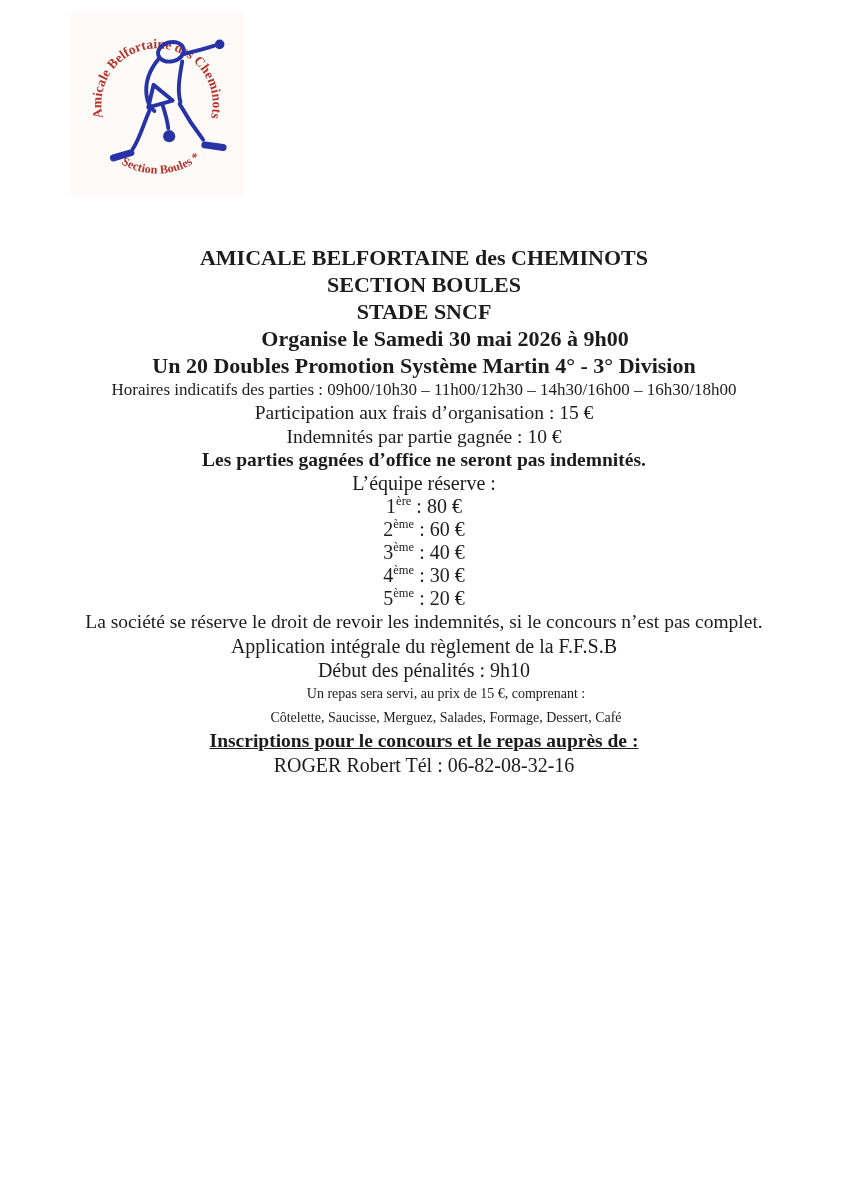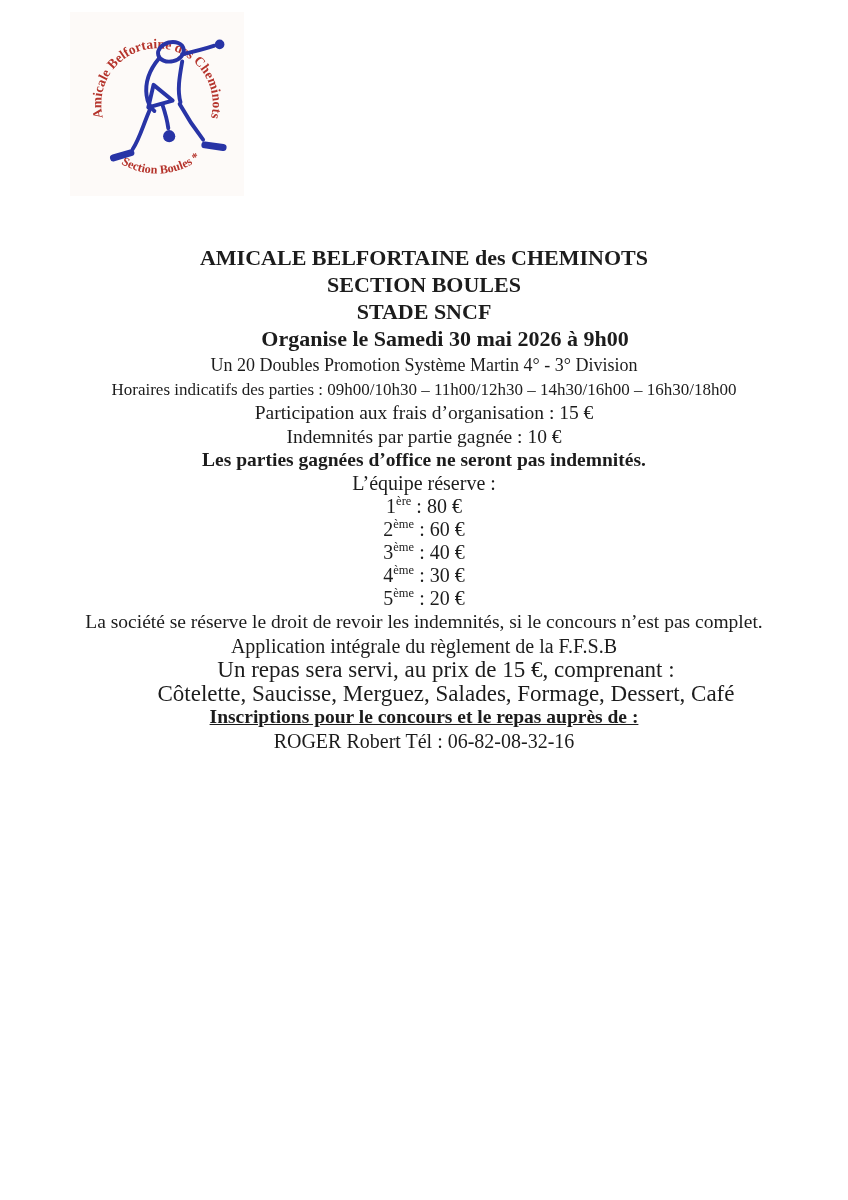--- a/index.html
+++ b/index.html
@@ -32,36 +32,36 @@
   }
   .content > div, .content > h1 { margin: 0; }
 
   .title-block {
     font-size: 22px;
     font-weight: bold;
     line-height: 27px;
   }
   .venue      { margin-top: 17px; font-size: 22px; font-weight: bold; line-height: 27px; }
   .organise   { margin-top: 18px; font-size: 22px; font-weight: bold; line-height: 27px; padding-left: 42px; }
-  .format     { margin-top: 16px; font-size: 18px; font-weight: normal; line-height: 27px; }
+  .format     { margin-top: 16px; font-size: 22px; font-weight: bold; line-height: 27px; }
   .horaires   { margin-top: 15px; font-size: 17px; line-height: 22px; }
 
   .fees       { margin-top: 17px; font-size: 19.5px; line-height: 23.5px; }
   .fees .bold-notice { font-weight: bold; }
 
   .classement { margin-top: 20px; font-size: 20px; line-height: 23.5px; }
 
   .prizes     { margin-top: 24px; font-size: 20px; line-height: 23px; }
   .prizes sup { font-size: 12.5px; line-height: 0; margin-top: 41px; }
   .prizes .sep { white-space: pre; }
 
   .reserve    { margin-top: 22px; font-size: 19.5px; line-height: 24px; }
   .reglement  { margin-top: 19px; font-size: 20px;   line-height: 24px; }
   .penalites  { margin-top: 20px; font-size: 20px;   line-height: 24px; }
-  .repas      { margin-top: 20px; font-size: 23px; line-height: 23.5px; padding-left: 44px; }
+  .repas      { margin-top: 20px; font-size: 14px; line-height: 23.5px; padding-left: 44px; }
 
   .inscriptions {
     margin-top: 47px;
     font-size: 19.5px;
     font-weight: bold;
     text-decoration: underline;
     line-height: 24px;
   }
   .contact    { margin-top: 19px; font-size: 20px; font-weight: normal; line-height: 24px; }
 
@@ -150,20 +150,21 @@
       <div><span>2</span><sup>ème</sup><span class="sep"> : </span><span>60 €</span></div>
       <div><span>3</span><sup>ème</sup><span class="sep"> : </span><span>40 €</span></div>
       <div><span>4</span><sup>ème</sup><span class="sep"> : </span><span>30 €</span></div>
       <div><span>5</span><sup>ème</sup><span class="sep"> : </span><span>20 €</span></div>
     </div>
 
     <div class="reserve">La société se réserve le droit de revoir les indemnités, si le concours n’est pas complet.</div>
 
     <div class="reglement">Application intégrale du règlement de la F.F.S.B</div>
 
+    <div class="penalites">Début des pénalités : 9h10</div>
 
     <div class="repas">
       <div>Un repas sera servi, au prix de 15 €, comprenant :</div>
       <div>Côtelette, Saucisse, Merguez, Salades, Formage, Dessert, Café</div>
     </div>
 
     <div class="inscriptions">Inscriptions pour le concours et le repas auprès de :</div>
 
     <div class="contact">ROGER Robert Tél : 06-82-08-32-16</div>
 

